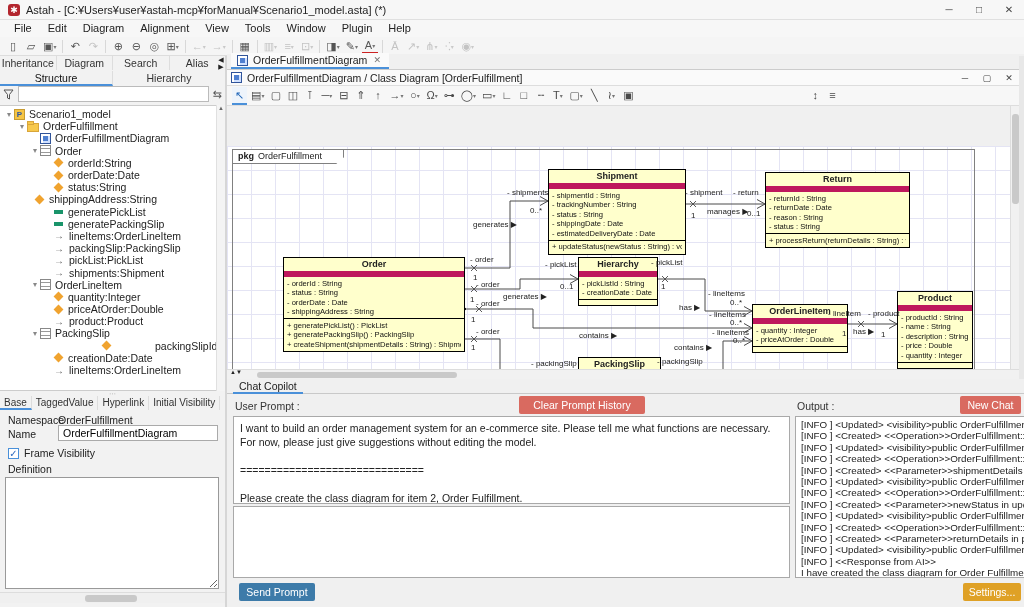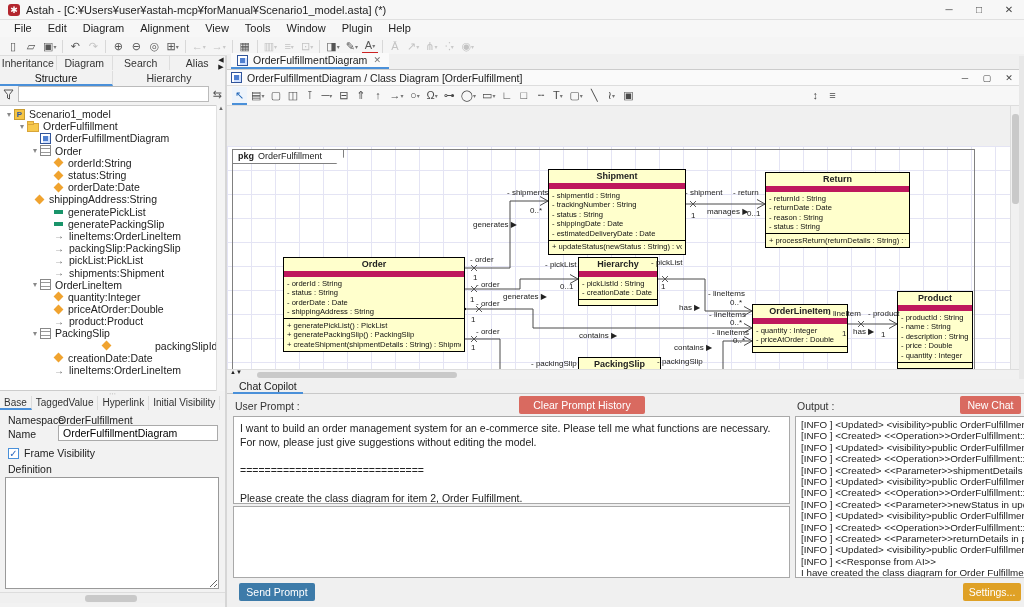--- a/index.html
+++ b/index.html
@@ -222,26 +222,26 @@
           <span>Order</span>
         </div>
         <div class="trow" style="padding-left: 43px;">
           <span class="texp"></span>
           <span class="tico ic-attr"></span>
           <span>orderId:String</span>
         </div>
         <div class="trow" style="padding-left: 43px;">
           <span class="texp"></span>
           <span class="tico ic-attr"></span>
+          <span>orderDate:Date</span>
+        </div>
+        <div class="trow" style="padding-left: 43px;">
+          <span class="texp"></span>
+          <span class="tico ic-attr"></span>
           <span>status:String</span>
-        </div>
-        <div class="trow" style="padding-left: 43px;">
-          <span class="texp"></span>
-          <span class="tico ic-attr"></span>
-          <span>orderDate:Date</span>
         </div>
         <div class="trow" style="padding-left: 24px;">
           <span class="texp"></span>
           <span class="tico ic-attr"></span>
           <span>shippingAddress:String</span>
         </div>
         <div class="trow" style="padding-left: 43px;">
           <span class="texp"></span>
           <span class="tico ic-op"></span>
           <span>generatePickList</span>

